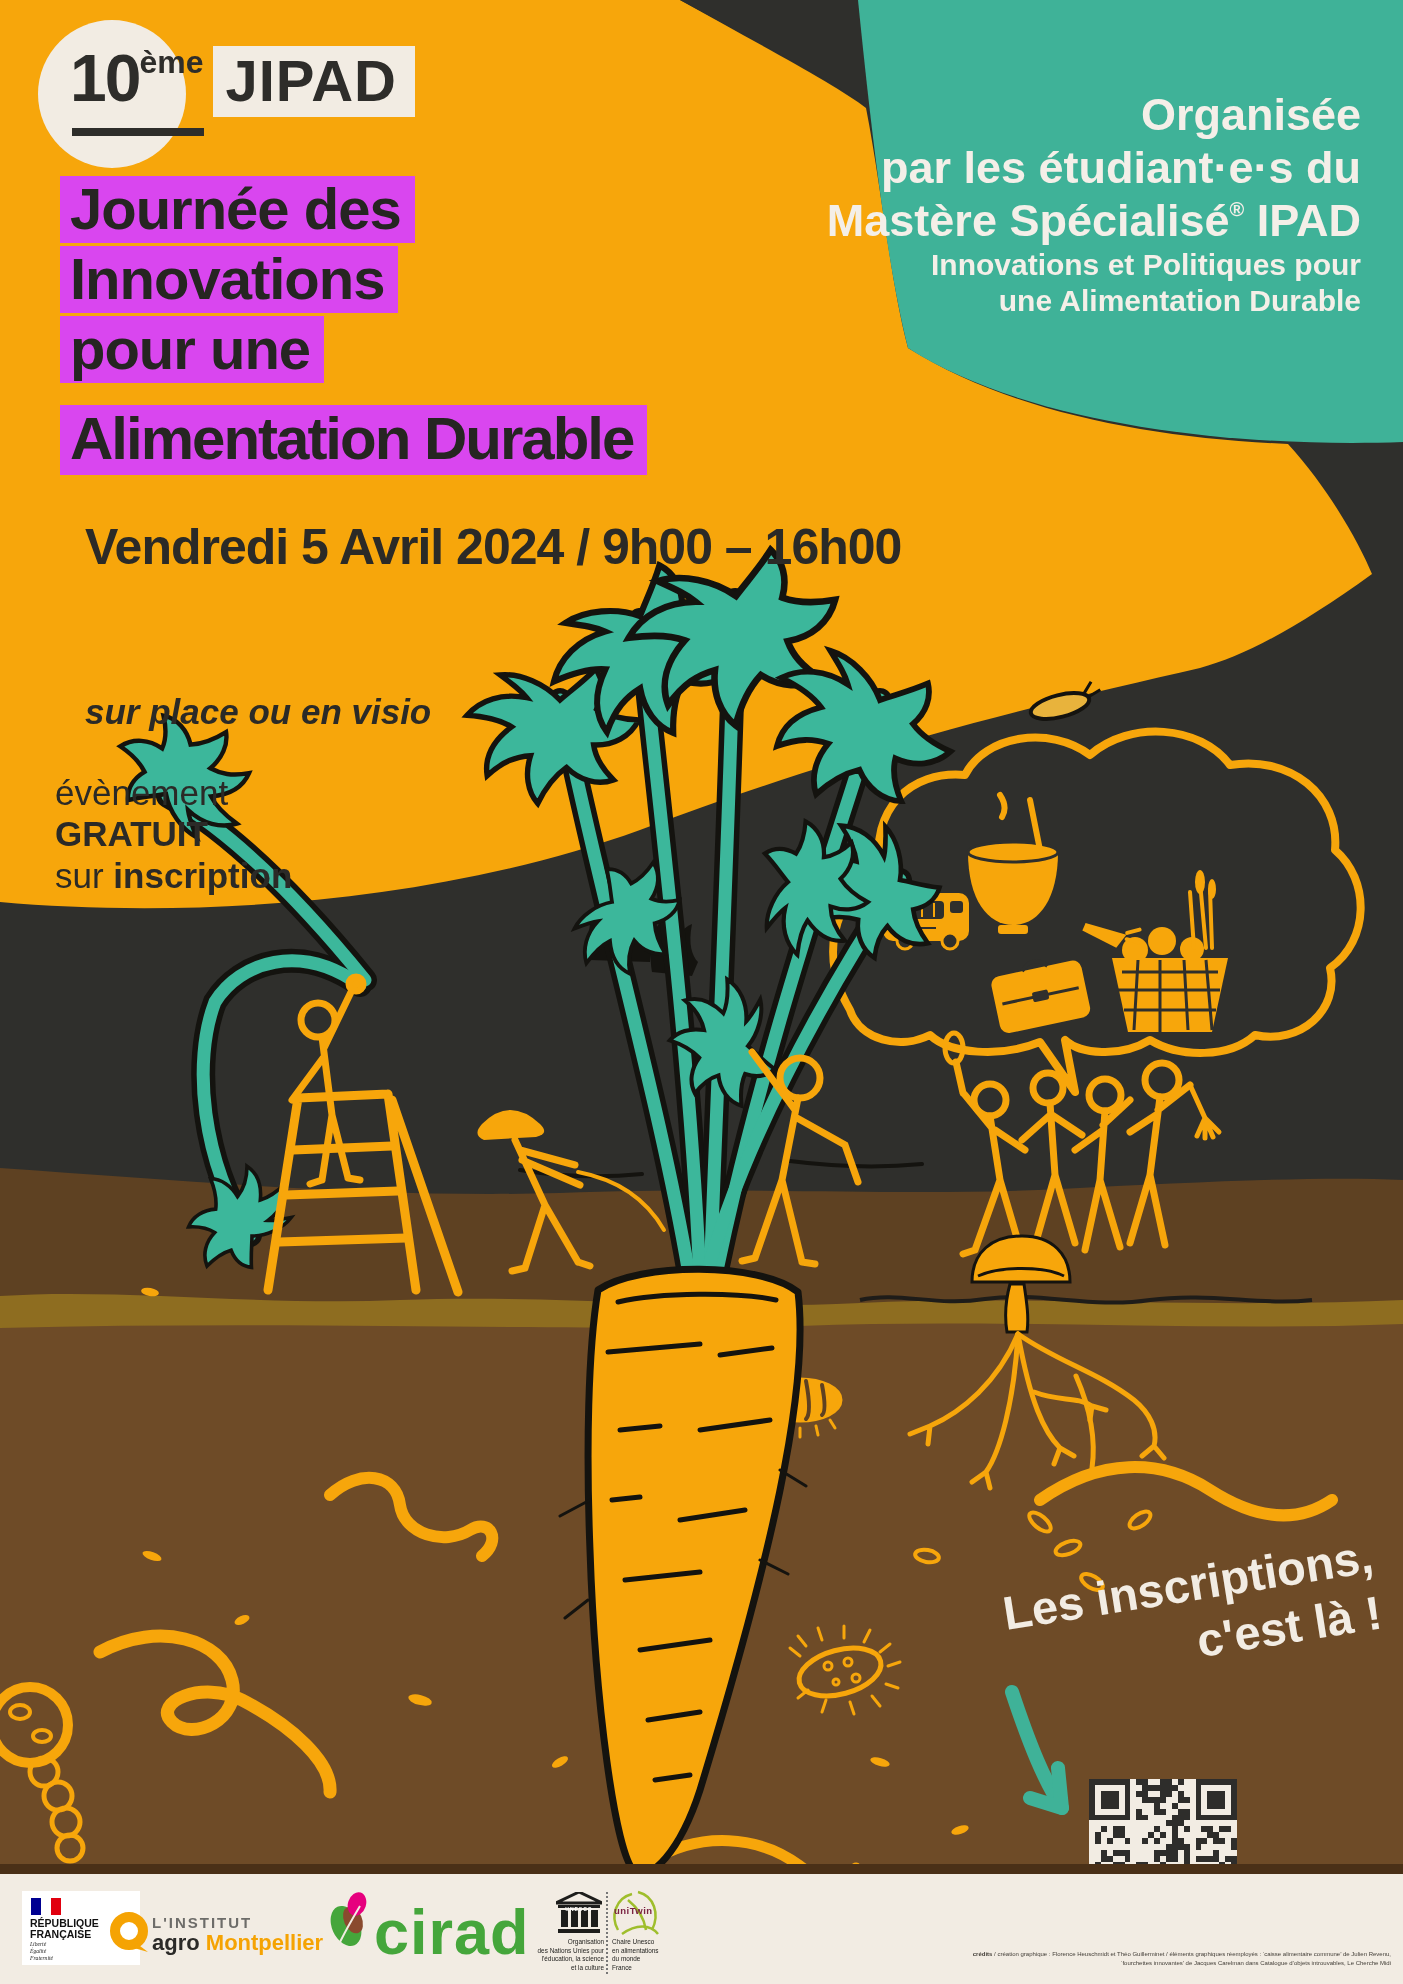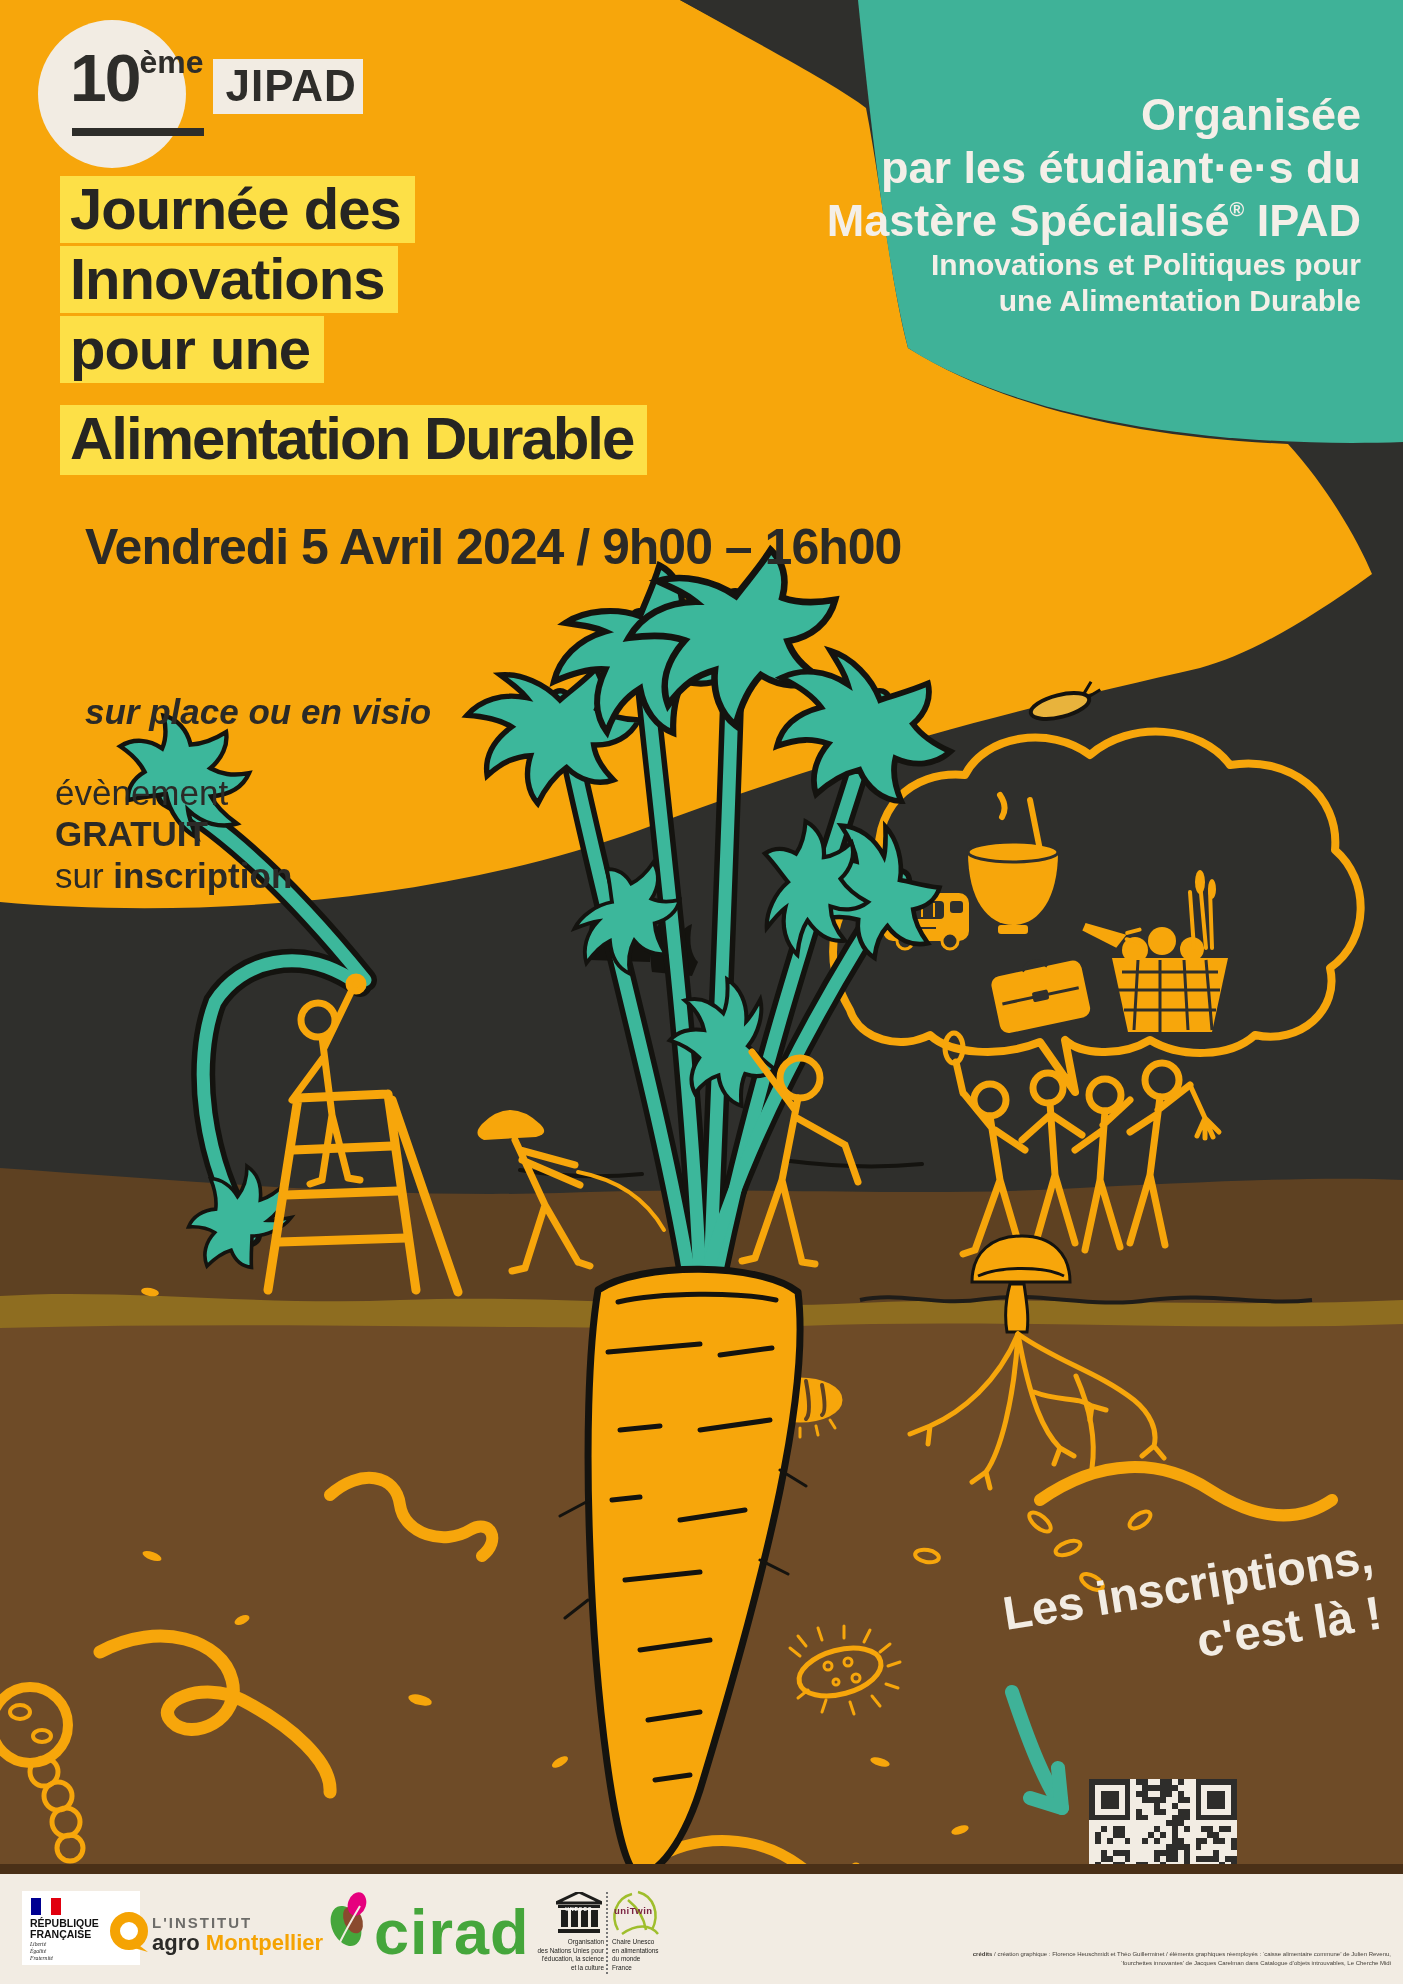--- a/index.html
+++ b/index.html
@@ -5,25 +5,25 @@
   html,body{margin:0;padding:0;background:#1c1b19;}
   .poster{position:relative;width:1403px;height:1984px;overflow:hidden;
           background:#2F2F2C;font-family:"Liberation Sans",sans-serif;}
   .poster svg.scene{position:absolute;left:0;top:0;}
   .abs{position:absolute;}
   
   .badge-circle{left:38px;top:20px;width:148px;height:148px;border-radius:50%;background:#F2ECE3;}
   .badge-line{left:70px;top:40px;white-space:nowrap;color:#2E2D2A;font-weight:bold;}
   .badge-num{font-size:66px;letter-spacing:-2px;}
   .badge-sup{font-size:32px;vertical-align:28px;letter-spacing:0;text-align:right;}
-  .badge-jipad{font-size:44px;background:#F2ECE3;padding:2px 6px 4px 12px;margin-left:10px;letter-spacing:1px;}
+  .badge-jipad{font-size:58px;background:#F2ECE3;padding:2px 18px 4px 12px;margin-left:10px;letter-spacing:1px;}
   .badge-underline{left:72px;top:128px;width:132px;height:8px;background:#2E2D2A;}
   
   .title-block{left:60px;top:176px;color:#262522;font-weight:bold;}
-  .title-line{display:table;background:#fde047;padding:3px 14px 5px 10px;margin-bottom:3px;
+  .title-line{display:table;background:#d946ef;padding:3px 14px 5px 10px;margin-bottom:3px;
               font-size:58px;letter-spacing:-1px;line-height:1.02;}
   .title-line.big{font-size:60px;letter-spacing:-2px;margin-top:22px;}
   
   .org-block{right:42px;top:88px;text-align:right;color:#F4EFE8;font-weight:bold;}
   .org-l1,.org-l2,.org-l3{font-size:45px;line-height:1.18;letter-spacing:0;}
   .org-sup{font-size:20px;vertical-align:20px;}
   .org-l4,.org-l5{font-size:30px;line-height:1.2;}
   
   .date-line{left:85px;top:518px;font-size:50px;font-weight:bold;color:#2B2A27;letter-spacing:-1px;white-space:nowrap;}
   .venue{left:85px;top:600px;font-size:30px;font-weight:600;color:#2B2A27;line-height:1.28;}

